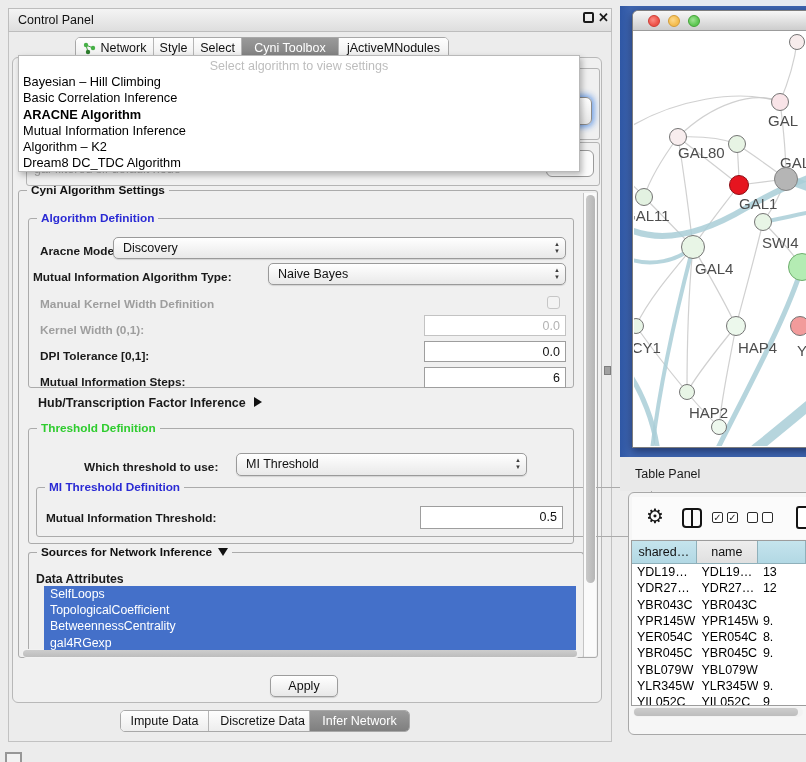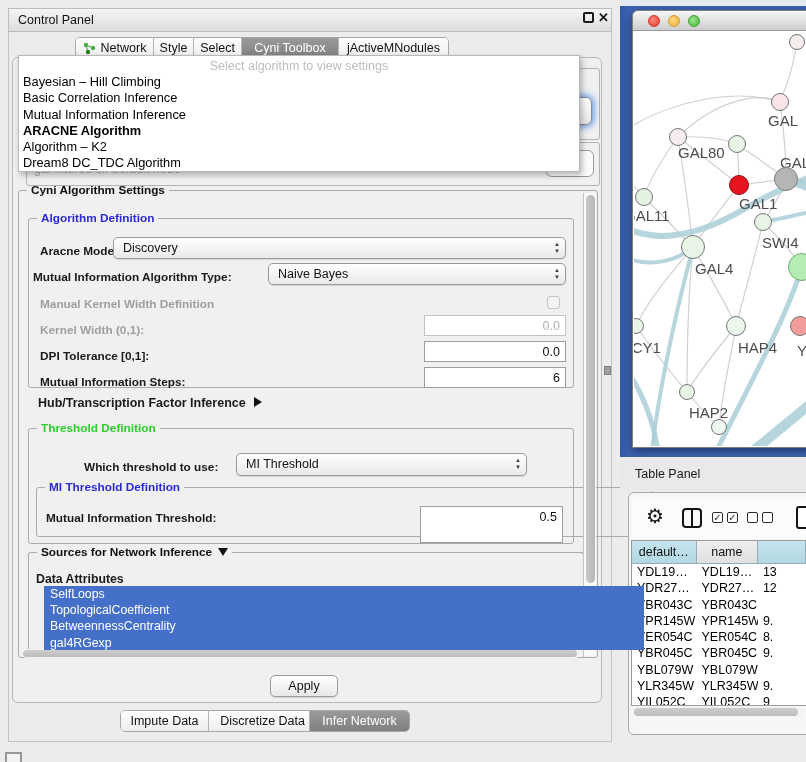--- a/index.html
+++ b/index.html
@@ -51,21 +51,21 @@
   .combo .arrs { position:absolute; right:5px; top:3px; font-size:6px; line-height:7px; color:#3c3c3c; text-align:center; }
   .cb { position:absolute; width:13px; height:13px; border:1px solid #c6c6c6; border-radius:3px; background:#f3f3f3; }
 
   
   .vtrack { position:absolute; background:#fafafa; border-left:1px solid #c4c4c4; }
   .vthumb { position:absolute; background:linear-gradient(90deg,#c9c9c9,#b6b6b6); border-radius:5px; }
   .htrack { position:absolute; background:#f2f2f2; border-radius:5px; }
   .hthumb { position:absolute; background:linear-gradient(#cdcdcd,#bdbdbd); border-radius:5px; }
 
   
-  #attr-list { left:44px; top:586px; width:600px; height:64px; overflow:hidden; z-index:1; }
+  #attr-list { left:44px; top:586px; width:532px; height:64px; overflow:hidden; z-index:1; }
   .attr-item { height:16.2px; font-size:12.3px; color:#fff; background:#4470c9; padding:1px 0 0 6px; white-space:nowrap; }
 
   
   .tri-right { display:inline-block; width:0; height:0; border-left:8px solid #111; border-top:5px solid transparent; border-bottom:5px solid transparent; margin-left:8px; }
   .tri-down { display:inline-block; width:0; height:0; border-top:8px solid #111; border-left:5px solid transparent; border-right:5px solid transparent; margin-left:6px; }
 
   
   #apply-btn { left:270px; top:675px; width:68px; height:22px; border:1px solid #9d9d9d; border-radius:5px;
      background:linear-gradient(#fff,#e8e8e8); font-size:12.5px; text-align:center; padding-top:3px; box-shadow:0 1px 1px rgba(0,0,0,.15); }
   #bottom-tabs { left:120px; top:710px; height:22px; display:flex; border:1px solid #a8a8a8; border-radius:5px; overflow:hidden; background:#fdfdfd; }
@@ -148,22 +148,22 @@
 <div class="abs frag-gb" style="left:26px;top:142px;width:574px;height:44px;"></div>
 <div class="abs" id="frag-combo"></div>
 <div class="abs" id="frag-field"></div>
 <div class="abs" id="frag-text">gal-filtered sif default node</div>
 
 <div class="abs" id="algo-dropdown">
   <div id="dd-prompt">Select algorithm to view settings</div>
   <div id="dd-items">
       <div class="dd-item">Bayesian – Hill Climbing</div>
       <div class="dd-item">Basic Correlation Inference</div>
+      <div class="dd-item bold">ARACNE Algorithm</div>
       <div class="dd-item">Mutual Information Inference</div>
-      <div class="dd-item bold">ARACNE Algorithm</div>
       <div class="dd-item">Algorithm – K2</div>
       <div class="dd-item">Dream8 DC_TDC Algorithm</div>
     </div>
 </div>
 
 <div class="gb" style="left:18px;top:190px;width:580px;height:468px;">
   <span class="gb-title">Cyni Algorithm Settings</span>
 </div>
 
 <div class="gb" style="left:28px;top:218px;width:546px;height:170px;">
@@ -195,21 +195,21 @@
 </div>
 <div class="lbl" style="left:84px;top:460px;">Which threshold to use:</div>
 <div class="combo" style="left:236px;top:453px;width:291px;height:23px;">
   <span>MI Threshold</span>
   <span class="arrs">▲<br>▼</span>
 </div>
 <div class="gb" style="left:36px;top:487px;width:616px;height:50px;">
   <span class="gb-title t-blue">MI Threshold Definition</span>
 </div>
 <div class="lbl" style="left:46px;top:511px;">Mutual Information Threshold:</div>
-<div class="field" style="left:420px;top:506px;width:143px;height:37px;">0.5</div>
+<div class="field" style="left:420px;top:506px;width:143px;height:23px;">0.5</div>
 
 <div class="gb" style="left:28px;top:552px;width:556px;height:106px;border-bottom:none;">
   <span class="gb-title"><span>Sources for Network Inference</span><span class="tri-down"></span></span>
 </div>
 <div class="lbl" style="left:36px;top:572px;font-size:12.3px;">Data Attributes</div>
 <div class="abs" id="attr-list">
     <div class="attr-item">SelfLoops</div>
     <div class="attr-item">TopologicalCoefficient</div>
     <div class="attr-item">BetweennessCentrality</div>
     <div class="attr-item">gal4RGexp</div>
@@ -324,21 +324,21 @@
 <div class="abs" id="col-icon">
     <div class="div"></div>
   </div>
 <div class="abs chk" style="left:712px;top:512px;">✓</div>
 <div class="abs chk" style="left:727px;top:512px;">✓</div>
 <div class="abs chk" style="left:747px;top:512px;"></div>
 <div class="abs chk" style="left:762px;top:512px;"></div>
 <div class="abs" id="doc-icon"></div>
 <div class="abs" id="net-table">
     <div class="hd-row">
-      <div class="hd-cell hl" style="width: 81px;">default…</div>
+      <div class="hd-cell hl" style="width: 81px;">shared…</div>
       <div class="hd-cell" style="width: 77px;">name</div>
       <div class="hd-cell hl" style="width: 60px;"></div>
     </div>
     <div class="bd-row">
       <div class="bd-cell" style="width: 81px;">YDL19…</div>
       <div class="bd-cell" style="width: 77px;">YDL19…</div>
       <div class="bd-cell" style="width: 60px;">13</div>
     </div>
     <div class="bd-row">
       <div class="bd-cell" style="width: 81px;">YDR27…</div>

